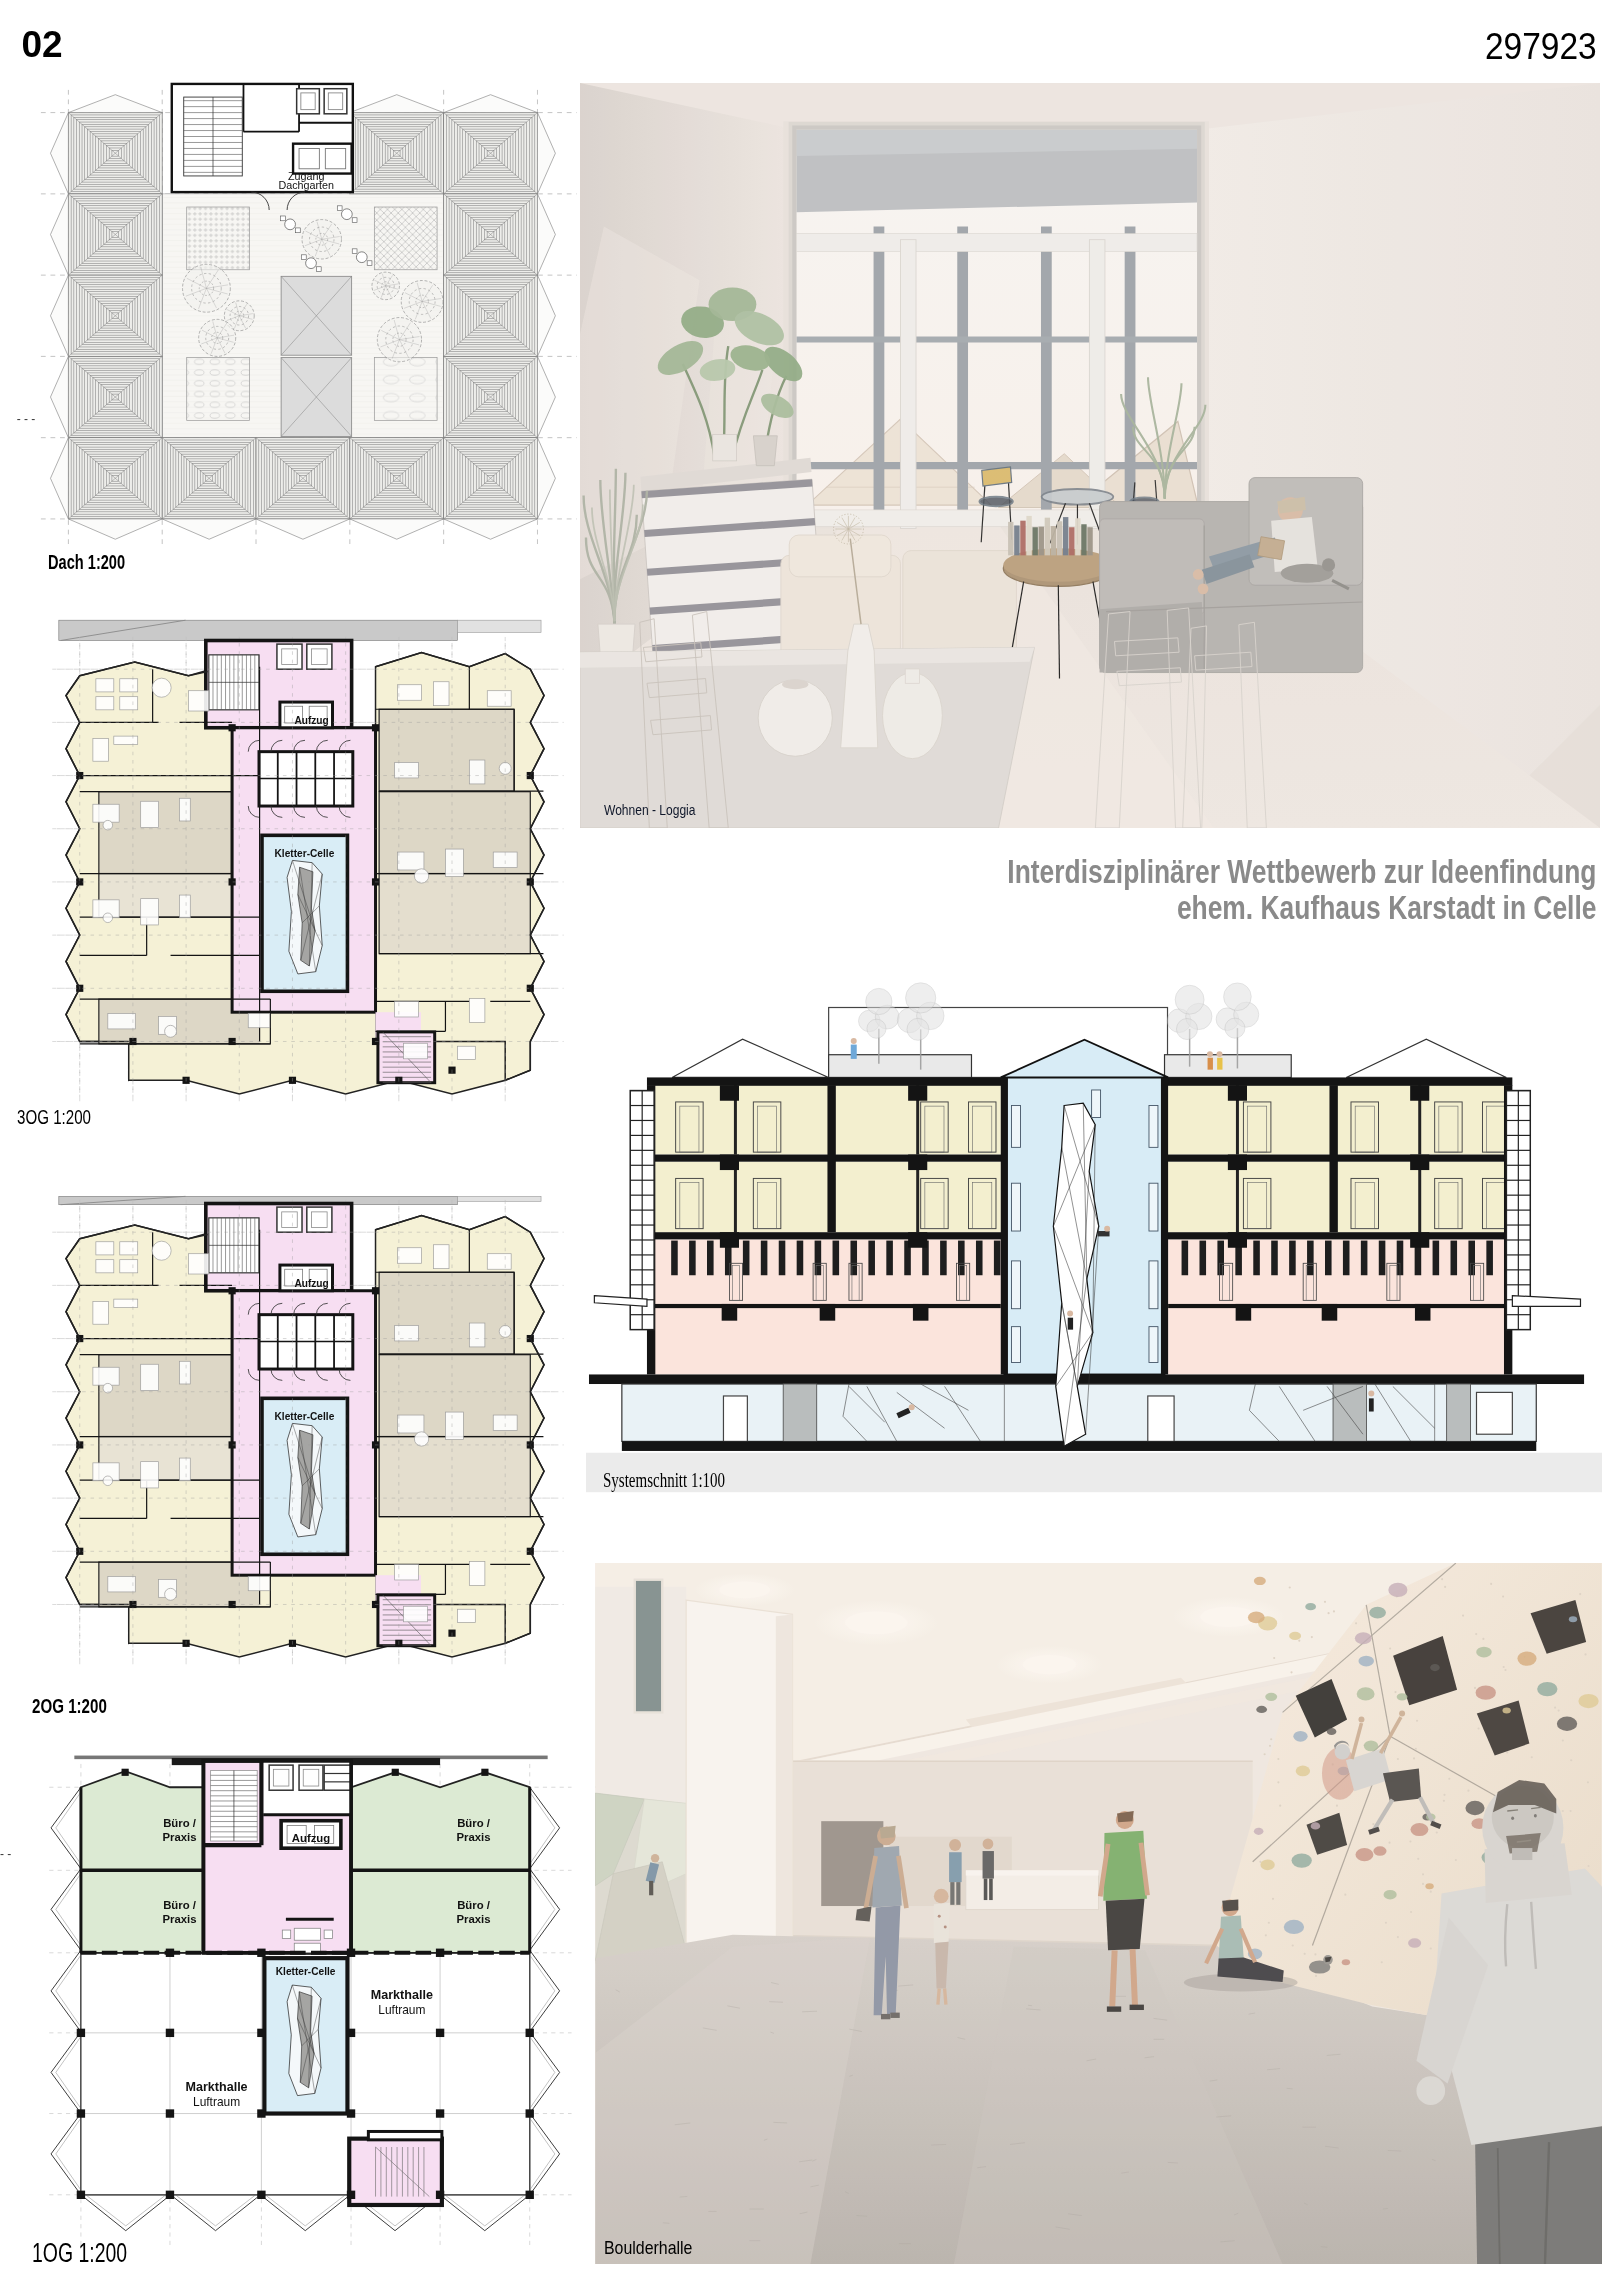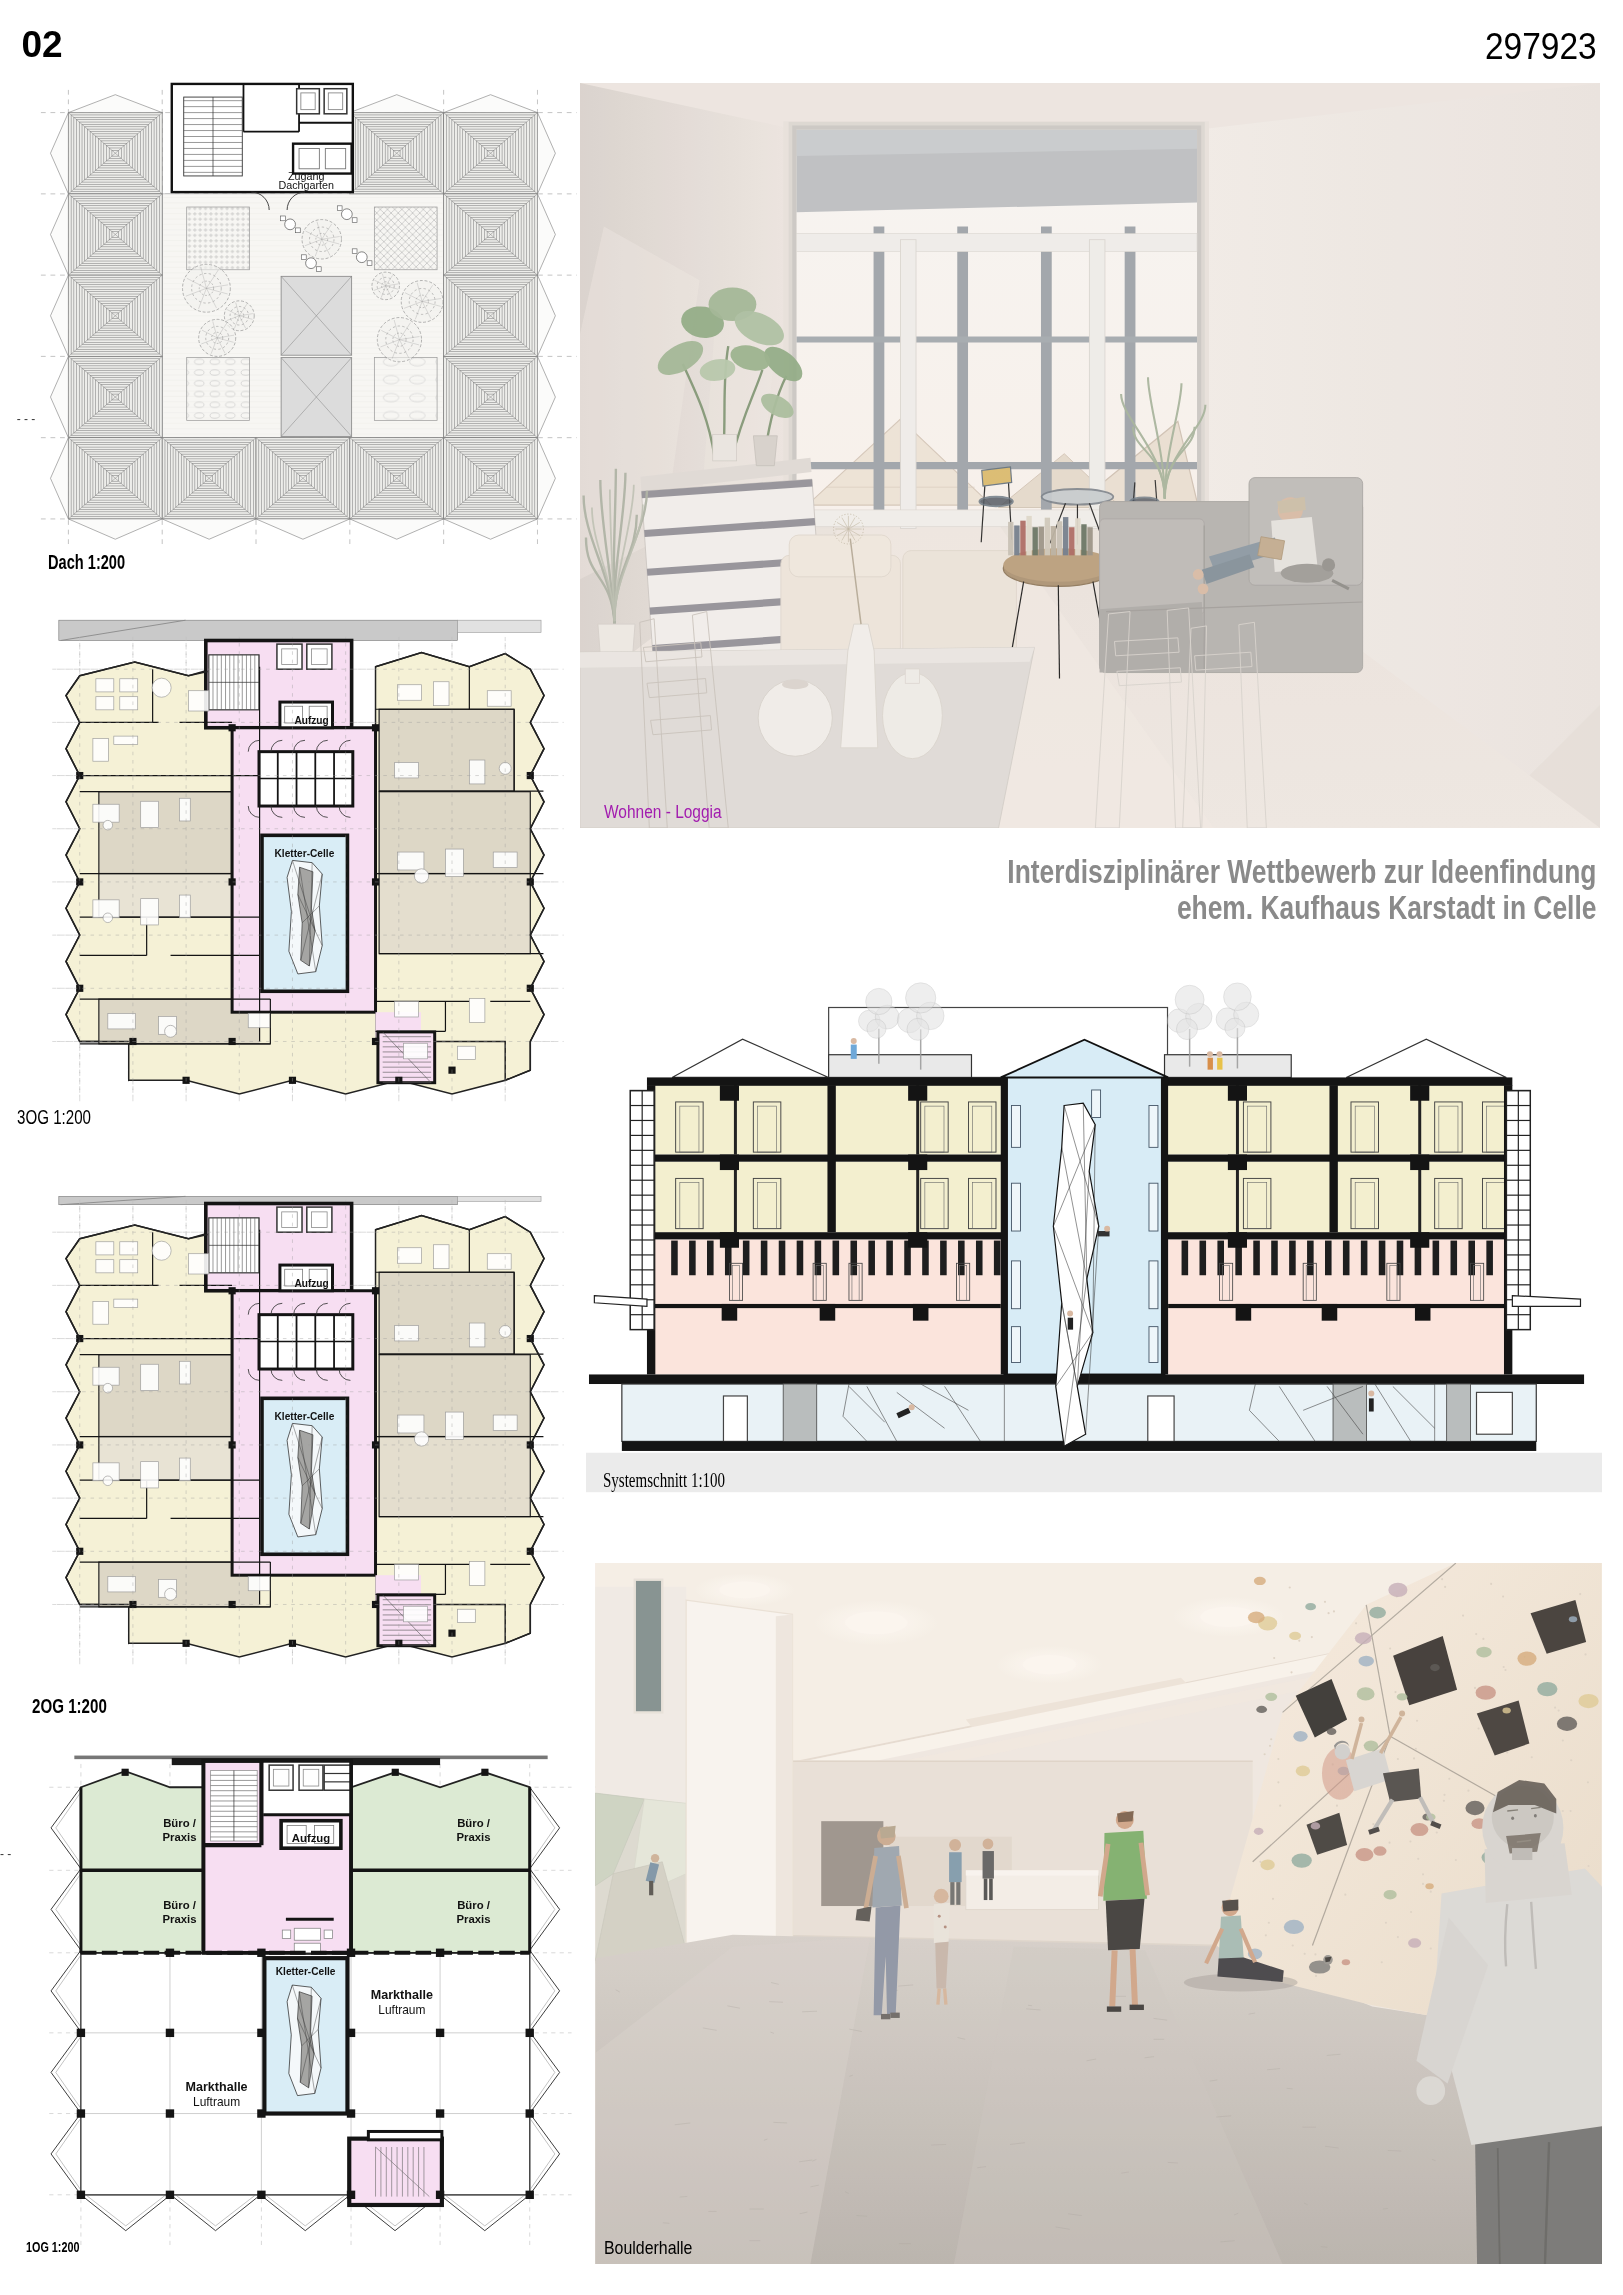--- a/index.html
+++ b/index.html
@@ -1251,21 +1251,21 @@
 <text x="712.0" y="159.0" font-family="Liberation Sans, sans-serif" font-size="19" font-weight="bold" fill="#111" text-anchor="middle">Praxis</text>
 <text x="712.0" y="273.0" font-family="Liberation Sans, sans-serif" font-size="19" font-weight="bold" fill="#111" text-anchor="middle">Büro /</text>
 <text x="712.0" y="297.0" font-family="Liberation Sans, sans-serif" font-size="19" font-weight="bold" fill="#111" text-anchor="middle">Praxis</text>
 
 <text x="282.0" y="578.0" font-family="Liberation Sans, sans-serif" font-size="21" font-weight="bold" fill="#111" text-anchor="middle">Markthalle</text>
 <text x="282.0" y="603.0" font-family="Liberation Sans, sans-serif" font-size="20" font-weight="normal" fill="#111" text-anchor="middle">Luftraum</text>
 <text x="592.0" y="424.0" font-family="Liberation Sans, sans-serif" font-size="21" font-weight="bold" fill="#111" text-anchor="middle">Markthalle</text>
 <text x="592.0" y="449.0" font-family="Liberation Sans, sans-serif" font-size="20" font-weight="normal" fill="#111" text-anchor="middle">Luftraum</text>
 </svg></div>
 
-<div class="lbl" style="left:26px;top:2238px;font-size:15px;font-weight:bold;"><span class="nw72">1OG 1:200</span></div>
+<div class="lbl" style="left:32px;top:2238px;font-size:27px;font-weight:normal;"><span class="nw72">1OG 1:200</span></div>
 
 <div class="abs" style="left:580px;top:83px;"><svg width="1020" height="745" viewBox="0 0 1706 1246">
 <defs>
 <linearGradient id="lgL" x1="0" y1="0" x2="1" y2="0">
             <stop offset="0" stop-color="#d8d1cc"></stop>
             <stop offset="1" stop-color="#ece5e0"></stop>
           </linearGradient>
 <linearGradient id="lgR" x1="0" y1="0" x2="1" y2="0">
             <stop offset="0" stop-color="#f1ebe7"></stop>
             <stop offset="1" stop-color="#e9e3de"></stop>
@@ -1498,21 +1498,21 @@
 <polygon points="982.0,882.0 1018.0,878.0 1038.0,1246.0 996.0,1246.0" fill="none"></polygon>
 <polygon points="894.0,934.0 1000.0,928.0 1002.0,952.0 896.0,958.0" fill="none"></polygon>
 <polygon points="898.0,984.0 1004.0,978.0 1006.0,1002.0 902.0,1008.0" fill="none"></polygon>
 <polygon points="1022.0,912.0 1048.0,908.0 1040.0,1246.0 1008.0,1246.0" fill="none"></polygon>
 <polygon points="1102.0,906.0 1128.0,902.0 1148.0,1246.0 1116.0,1246.0" fill="none"></polygon>
 <polygon points="1028.0,958.0 1122.0,952.0 1124.0,976.0 1030.0,982.0" fill="none"></polygon>
 </g>
 <rect x="0.0" y="0.0" width="1706.0" height="1246.0" fill="#f5e8e0" opacity="0.10"></rect>
 </svg></div>
 
-<div class="lbl" style="left:604px;top:802px;font-size:18px;color:#a21caf;"><span class="nw86">Wohnen - Loggia</span></div>
+<div class="lbl" style="left:604px;top:802px;font-size:14px;color:#0f172a;"><span class="nw86">Wohnen - Loggia</span></div>
 
 <div class="lbl" style="right:28px;top:854px;font-size:33px;font-weight:bold;color:#8a8a8a;text-align:right;line-height:36px;"><span class="nwr">Interdisziplinärer Wettbewerb zur Ideenfindung<br>ehem. Kaufhaus Karstadt in Celle</span></div>
 
 <div class="abs" style="left:586px;top:968px;"><svg width="1016" height="538" viewBox="0 0 1700 900">
 
 <rect x="0.0" y="811.0" width="1700.0" height="66.0" fill="#ebebeb"></rect>
 
 <rect x="406.0" y="66.0" width="567.0" height="117.0" fill="#ffffff" stroke="#444" stroke-width="2"></rect>
 
 <rect x="406.0" y="145.0" width="239.0" height="38.0" fill="#e9e9e9" stroke="#333" stroke-width="2"></rect>

